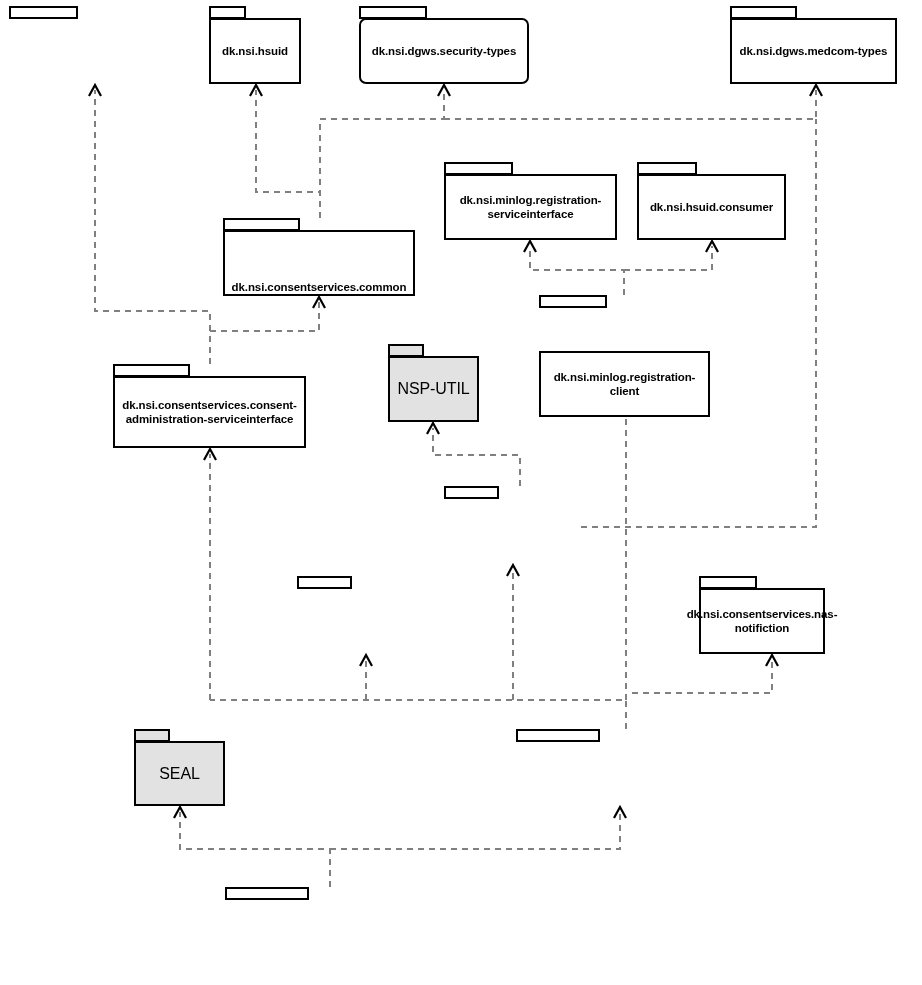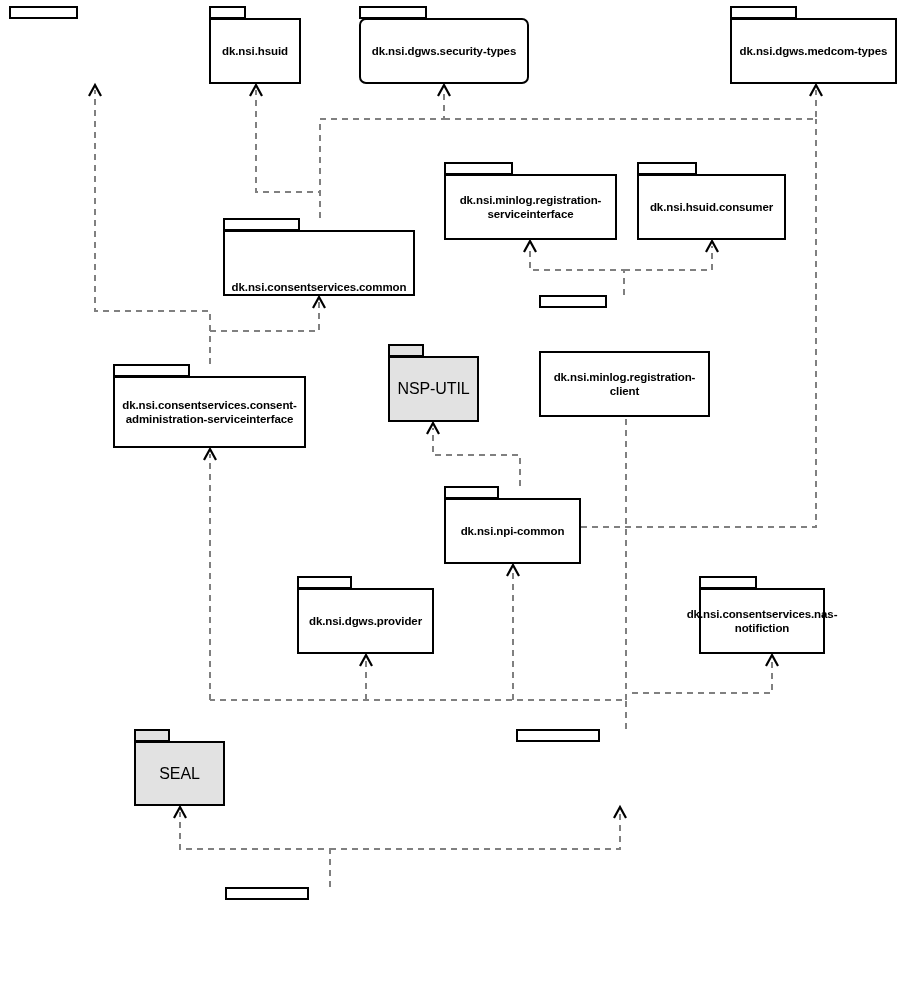--- a/index.html
+++ b/index.html
@@ -122,29 +122,23 @@
         </div>
         <div class="tab" style="width: 36px; height: 13px;"></div>
       </div>
       <div class="pkg" style="left: 113px; top: 364px; width: 193px; height: 84px;">
         <div class="body" style="top: 12px; width: 193px; height: 72px;">
           <div class="label">dk.nsi.consentservices.consent-administration-serviceinterface</div>
         </div>
         <div class="tab" style="width: 77px; height: 13px;"></div>
       </div>
       <div class="pkg" style="left: 444px; top: 486px; width: 137px; height: 78px;">
-        <div class="body" style="top: 12px; width: 137px; height: 66px;">
-          <div class="label">dk.nsi.npi-common</div>
-        </div>
         <div class="tab" style="width: 55px; height: 13px;"></div>
       </div>
       <div class="pkg" style="left: 297px; top: 576px; width: 137px; height: 78px;">
-        <div class="body" style="top: 12px; width: 137px; height: 66px;">
-          <div class="label">dk.nsi.dgws.provider</div>
-        </div>
         <div class="tab" style="width: 55px; height: 13px;"></div>
       </div>
       <div class="pkg" style="left: 699px; top: 576px; width: 146px; height: 78px;">
         <div class="body" style="top: 12px; width: 126px; height: 66px;">
           <div class="label">dk.nsi.consentservices.nas-notifiction</div>
         </div>
         <div class="tab" style="width: 58px; height: 13px;"></div>
       </div>
       <div class="pkg shaded" style="left: 134px; top: 729px; width: 91px; height: 77px;">
         <div class="body" style="top: 12px; width: 91px; height: 65px;">

